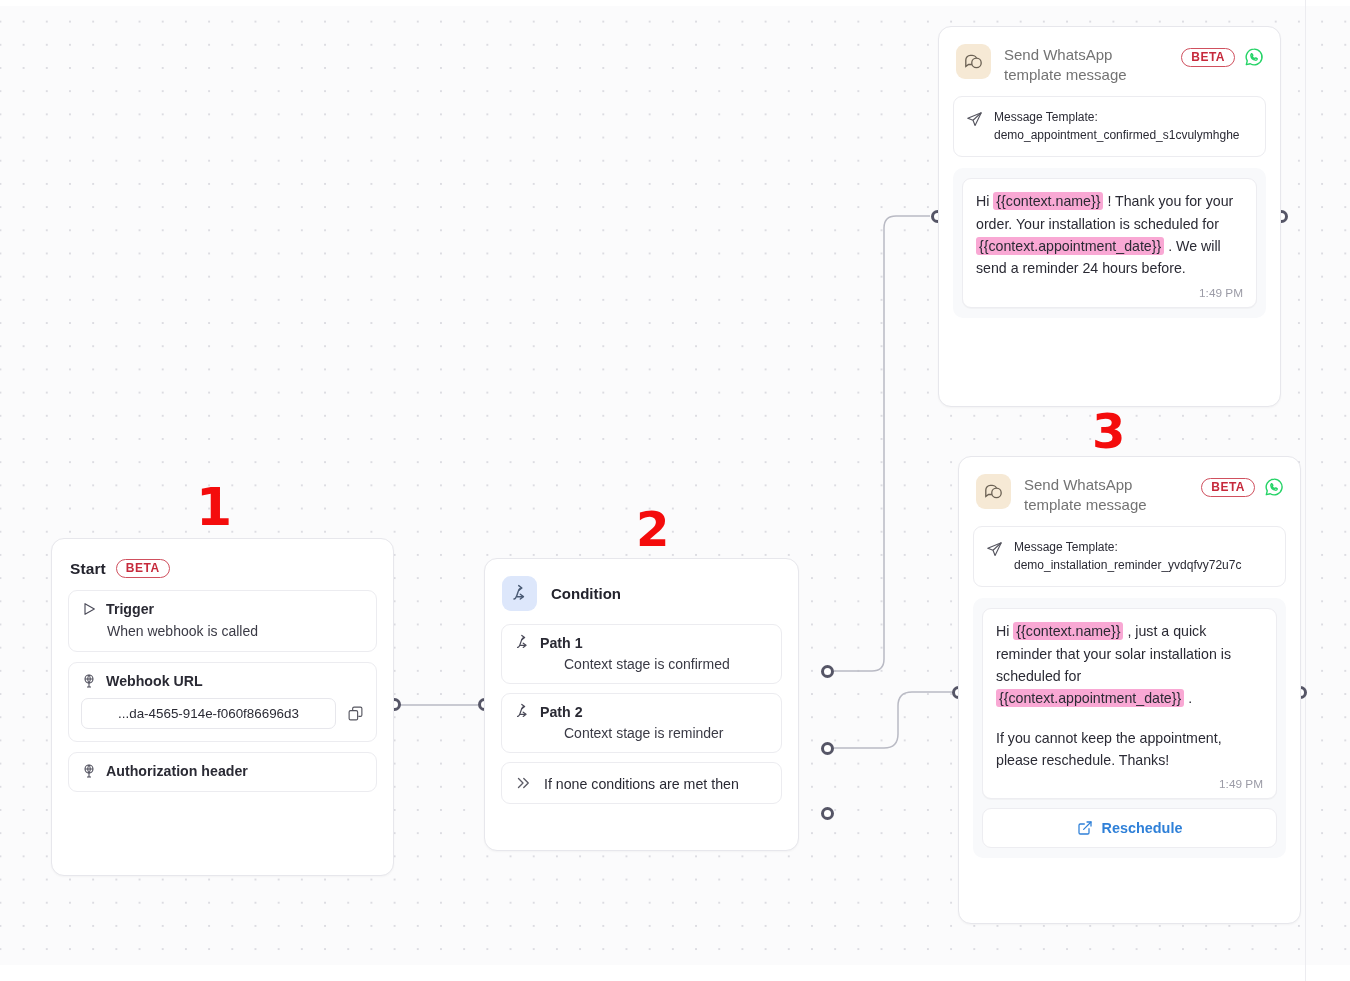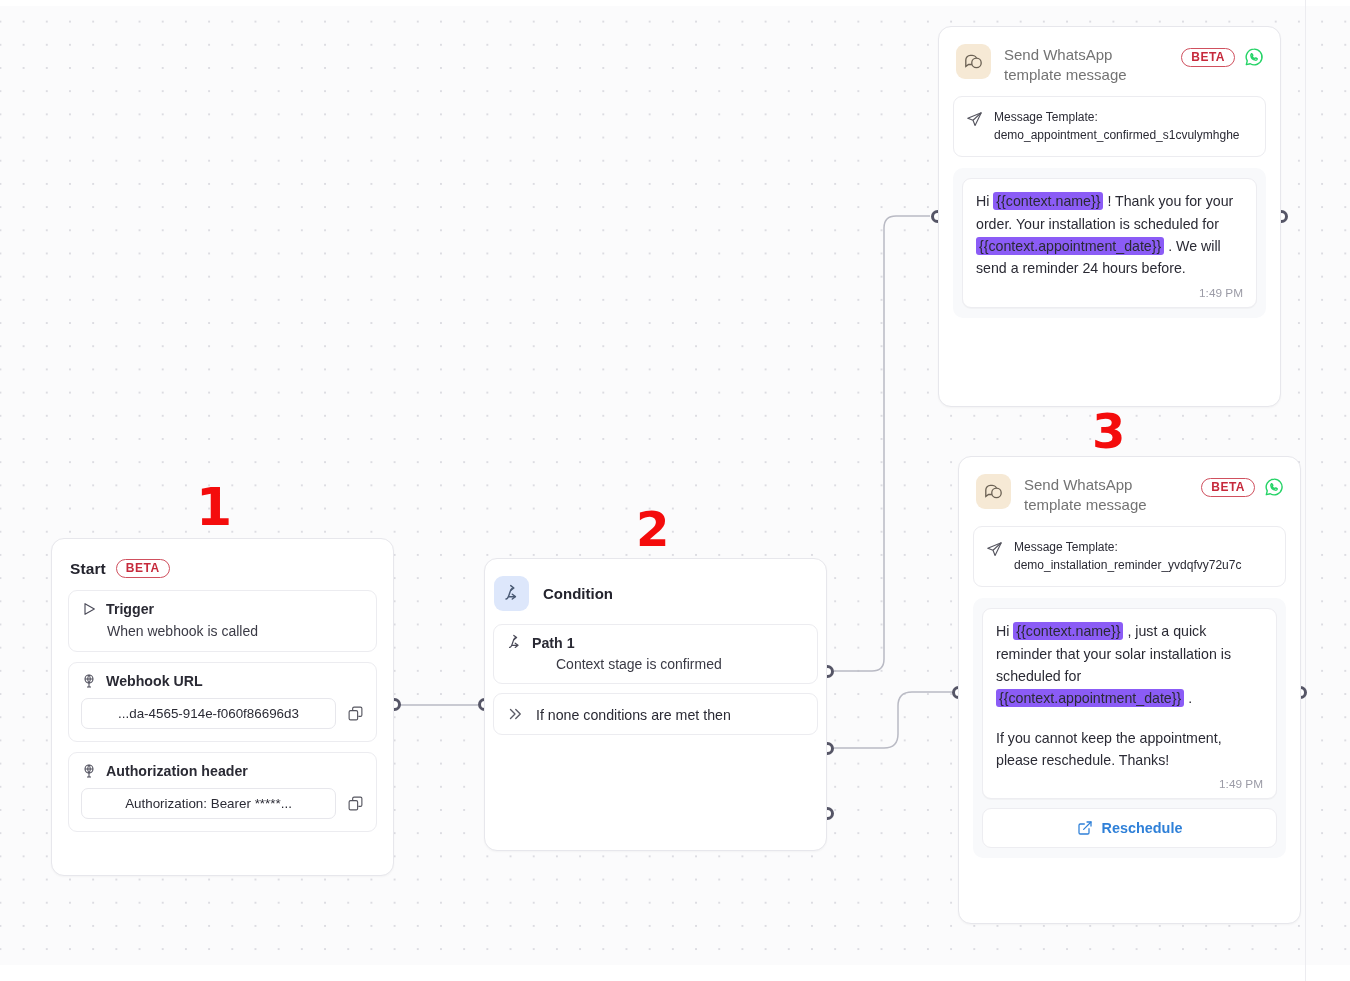--- a/index.html
+++ b/index.html
@@ -65,21 +65,21 @@
   .field-label { font-size: 14.2px; font-weight: bold; color: #2a2a34; }
   .field-sub { font-size: 14px; color: #3a3a45; margin: 6px 0 0 26px; }
   .value-row { display: flex; align-items: center; gap: 11px; margin-top: 9px; }
   .value-input {
     flex: 1; border: 1px solid #e7e7ec; border-radius: 7px;
     padding: 7px 11px; font-size: 13.4px; color: #2b2b35;
     text-align: center; background: #fff; white-space: nowrap; overflow: hidden;
   }
 
   
-  #node-condition { left: 484px; top: 558px; width: 343px; height: 293px; padding: 13px 8px; }
+  #node-condition { left: 484px; top: 558px; width: 315px; height: 293px; padding: 13px 16px; }
   .cond-head { display: flex; align-items: center; gap: 14px; margin: 4px 0 13px 1px; }
   .icon-tile {
     width: 35px; height: 35px; border-radius: 9px;
     display: flex; align-items: center; justify-content: center; flex: none;
   }
   .icon-tile.blue { background: #dde7fb; }
   .icon-tile.cream { background: #f6e9d5; }
   .cond-title { font-size: 15px; font-weight: bold; color: #23232d; }
   .path-box { border: 1px solid #ececf0; border-radius: 9px; padding: 9px 12px 11px; margin-bottom: 9px; }
   .path-title { font-size: 14.2px; font-weight: bold; color: #2a2a34; }
@@ -102,21 +102,21 @@
   }
   .tmpl-text { font-size: 12px; color: #2a2a34; line-height: 1.52; word-break: break-word; }
 
   .bubble-wrap { margin-top: 11px; background: #f8f9fb; border-radius: 10px; padding: 10px 9px; }
   .bubble {
     background: #ffffff; border: 1px solid #ededf1; border-radius: 9px;
     padding: 11px 13px 7px; box-shadow: 0 1px 1px rgba(0,0,0,.03);
   }
   .bubble-body { font-size: 14.2px; color: #2a2a34; line-height: 1.57; }
   .var {
-    background: #8b5cf6; border-radius: 3px; padding: 1px 3px; color: #2a2a34;
+    background: #f9a8d4; border-radius: 3px; padding: 1px 3px; color: #2a2a34;
   }
   .bubble-time { text-align: right; font-size: 11.8px; color: #9b9ba6; margin-top: 6px; }
   .resched-btn {
     margin-top: 9px; background: #fff; border: 1px solid #ededf1; border-radius: 9px;
     padding: 11px 0; display: flex; align-items: center; justify-content: center; gap: 9px;
     color: #2f80d8; font-size: 14.4px; font-weight: bold;
   }
 
   
   .marker {
@@ -210,29 +210,20 @@
       <div class="field-row">
         <span>
           <svg class="ic" width="16" height="16" viewBox="0 0 24 24" fill="none" stroke="#4a4a58" stroke-width="1.6">
             <circle cx="12" cy="9" r="6"></circle>
               <path d="M6 9h12M12 3c2.5 3 2.5 9 0 12M12 3c-2.5 3-2.5 9 0 12"></path>
               <path d="M12 15v6M9 21h6"></path>
           </svg>
         </span>
         <span class="field-label">Authorization header</span>
       </div>
-      <div class="value-row">
-        <div class="value-input">Authorization: Bearer *****...</div>
-        <span>
-          <svg class="ic" width="17" height="17" viewBox="0 0 24 24" fill="none" stroke="#55555f" stroke-width="1.6" stroke-linejoin="round">
-            <rect x="3" y="8" width="12" height="13" rx="2"></rect>
-              <path d="M8 8V5a2 2 0 0 1 2-2h9a2 2 0 0 1 2 2v9a2 2 0 0 1-2 2h-3"></path>
-          </svg>
-        </span>
-      </div>
     </div>
   </div>
 
   <div class="node" id="node-condition">
     <div class="cond-head">
       <span class="icon-tile blue">
         <svg class="ic" width="19" height="19" viewBox="0 0 24 24" fill="none" stroke="#4a5a74" stroke-width="1.8" stroke-linecap="round" stroke-linejoin="round">
           <path d="M5 19c5 0 4-14 9-14"></path>
             <polyline points="11,2 15,5 11,8"></polyline>
           <path d="M9 16h7"></path>
@@ -250,20 +241,34 @@
               <polyline points="11,2 15,5 11,8"></polyline>
             <path d="M9 16h7"></path>
               <polyline points="13,13 17,16 13,19"></polyline>
           </svg>
         </span>
         <span class="path-title">Path 1</span>
       </div>
       <div class="path-sub">Context stage is confirmed</div>
     </div>
 
+    <div class="path-box">
+      <div class="field-row">
+        <span>
+          <svg class="ic" width="17" height="17" viewBox="0 0 24 24" fill="none" stroke="#4a4a58" stroke-width="1.7" stroke-linecap="round" stroke-linejoin="round">
+            <path d="M5 19c5 0 4-14 9-14"></path>
+              <polyline points="11,2 15,5 11,8"></polyline>
+            <path d="M9 16h7"></path>
+              <polyline points="13,13 17,16 13,19"></polyline>
+          </svg>
+        </span>
+        <span class="path-title">Path 2</span>
+      </div>
+      <div class="path-sub">Context stage is reminder</div>
+    </div>
 
     <div class="else-box">
       <span>
         <svg class="ic" width="18" height="18" viewBox="0 0 24 24" fill="none" stroke="#5b5b66" stroke-width="1.8" stroke-linecap="round" stroke-linejoin="round">
           <polyline points="6,6 12,12 6,18"></polyline>
             <polyline points="13,6 19,12 13,18"></polyline>
         </svg>
       </span>
       <span class="else-text">If none conditions are met then</span>
     </div>

